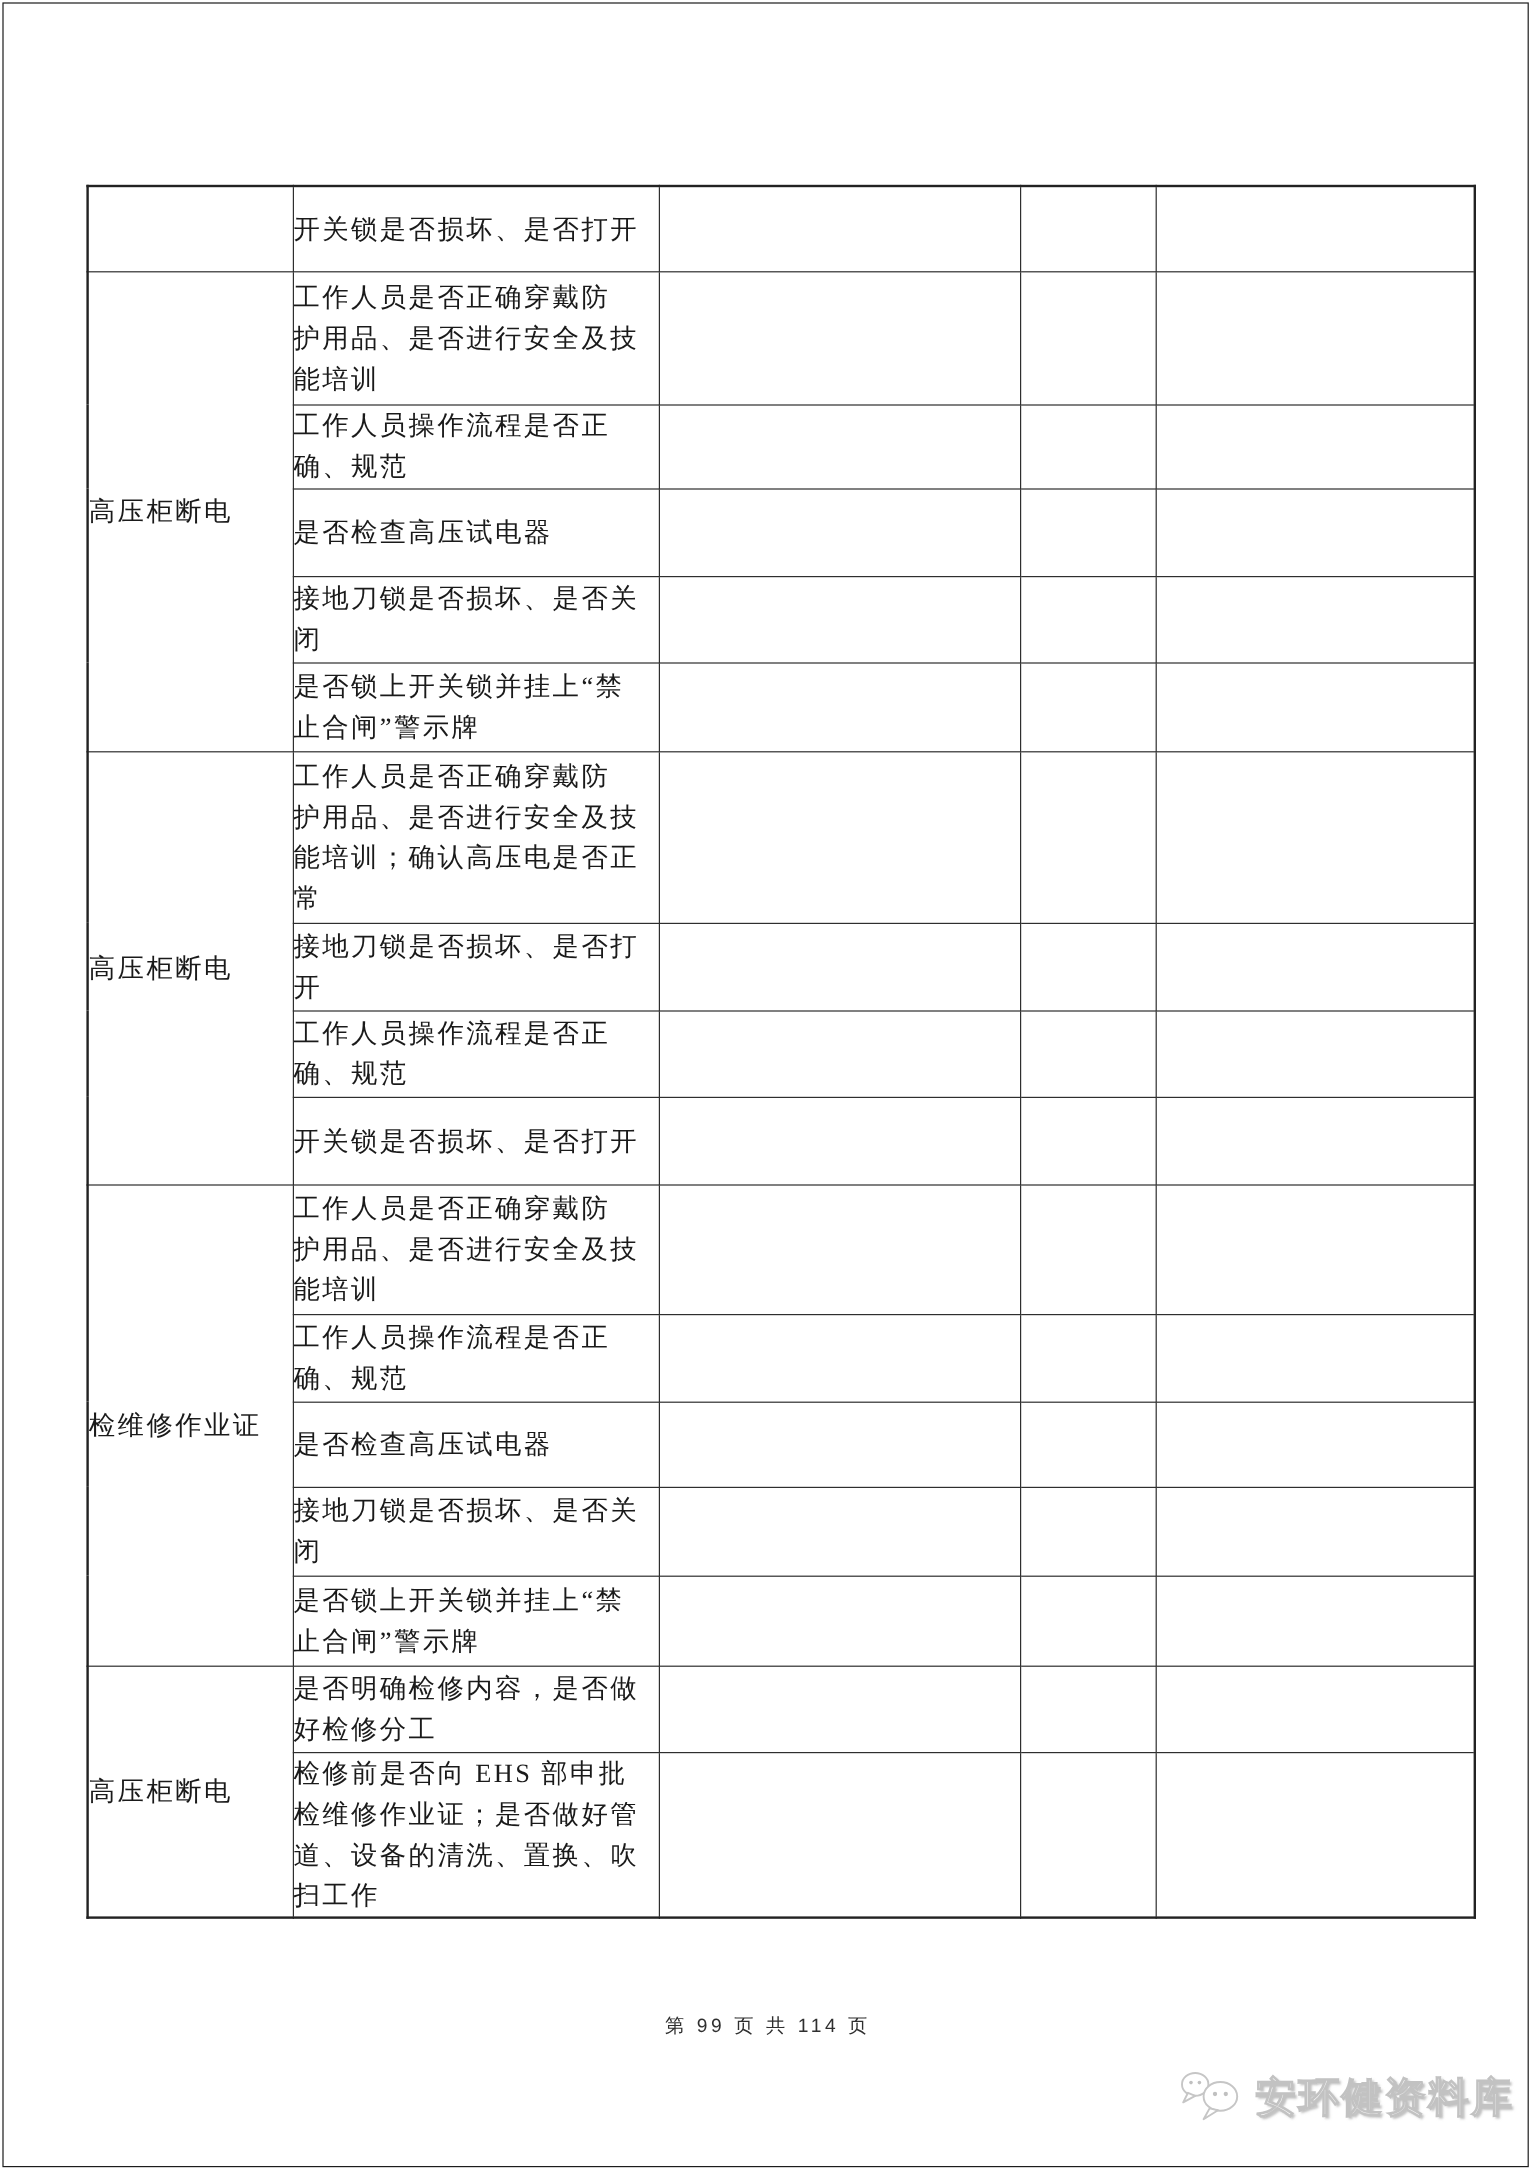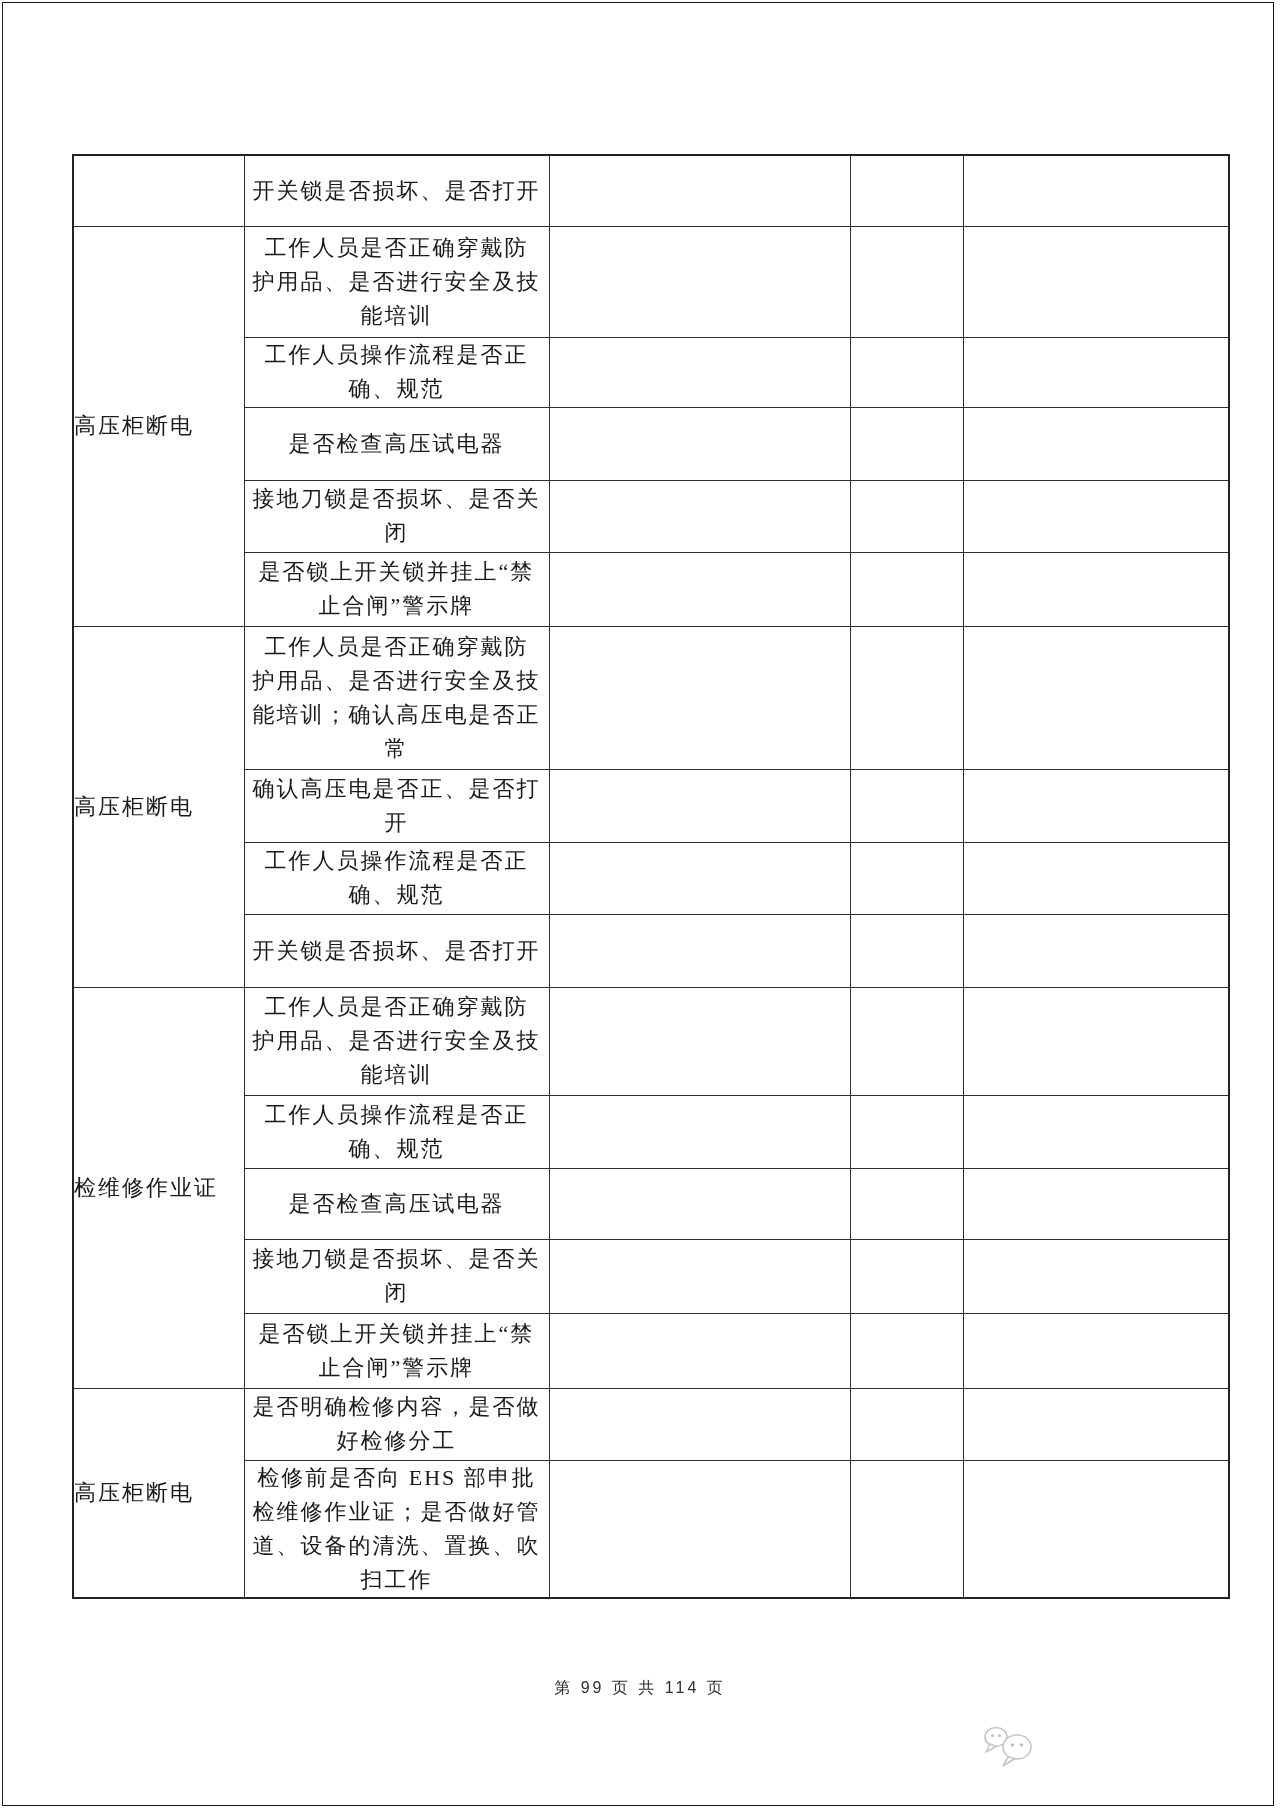--- a/index.html
+++ b/index.html
@@ -32,21 +32,21 @@
     font-size: 22px;
     line-height: 34px;
     letter-spacing: 2px;
     vertical-align: middle;
     overflow: hidden;
   }
   td.cat-cell {
     vertical-align: middle;
   }
   td.item-cell {
-    text-align: center;
+    text-align: left;
     padding: 2px 4px 2px 7px;
     white-space: pre-line;
   }
   td.blank-cell { background: #ffffff; }
 
   .footer {
     position: absolute;
     left: 0; top: 1678px;
     width: 1280px;
     text-align: center;
@@ -138,21 +138,21 @@
       <td class="cat-cell" rowspan="4">高压柜断电</td>
       <td class="item-cell">工作人员是否正确穿戴防
 护用品、是否进行安全及技
 能培训；确认高压电是否正
 常</td>
       <td class="blank-cell"></td>
       <td class="blank-cell"></td>
       <td class="blank-cell"></td>
     </tr>
     <tr style="height:73px">
-      <td class="item-cell">确认高压电是否正、是否打
+      <td class="item-cell">接地刀锁是否损坏、是否打
 开</td>
       <td class="blank-cell"></td>
       <td class="blank-cell"></td>
       <td class="blank-cell"></td>
     </tr>
     <tr style="height:72px">
       <td class="item-cell">工作人员操作流程是否正
 确、规范</td>
       <td class="blank-cell"></td>
       <td class="blank-cell"></td>
@@ -234,13 +234,14 @@
         <path d="M26 33 L21 42 L33 34.5 Z" stroke-linejoin="round"></path>
       </g>
       <g fill="#c0c0c0" stroke="none">
         <circle cx="10.5" cy="11.5" r="1.5"></circle>
         <circle cx="17.5" cy="11.5" r="1.5"></circle>
         <circle cx="30.5" cy="21" r="1.8"></circle>
         <circle cx="39.5" cy="21" r="1.8"></circle>
       </g>
     </svg>
   </span>
+  <span class="wm-text">安环健资料库</span>
 </div>
 
 </body></html>

